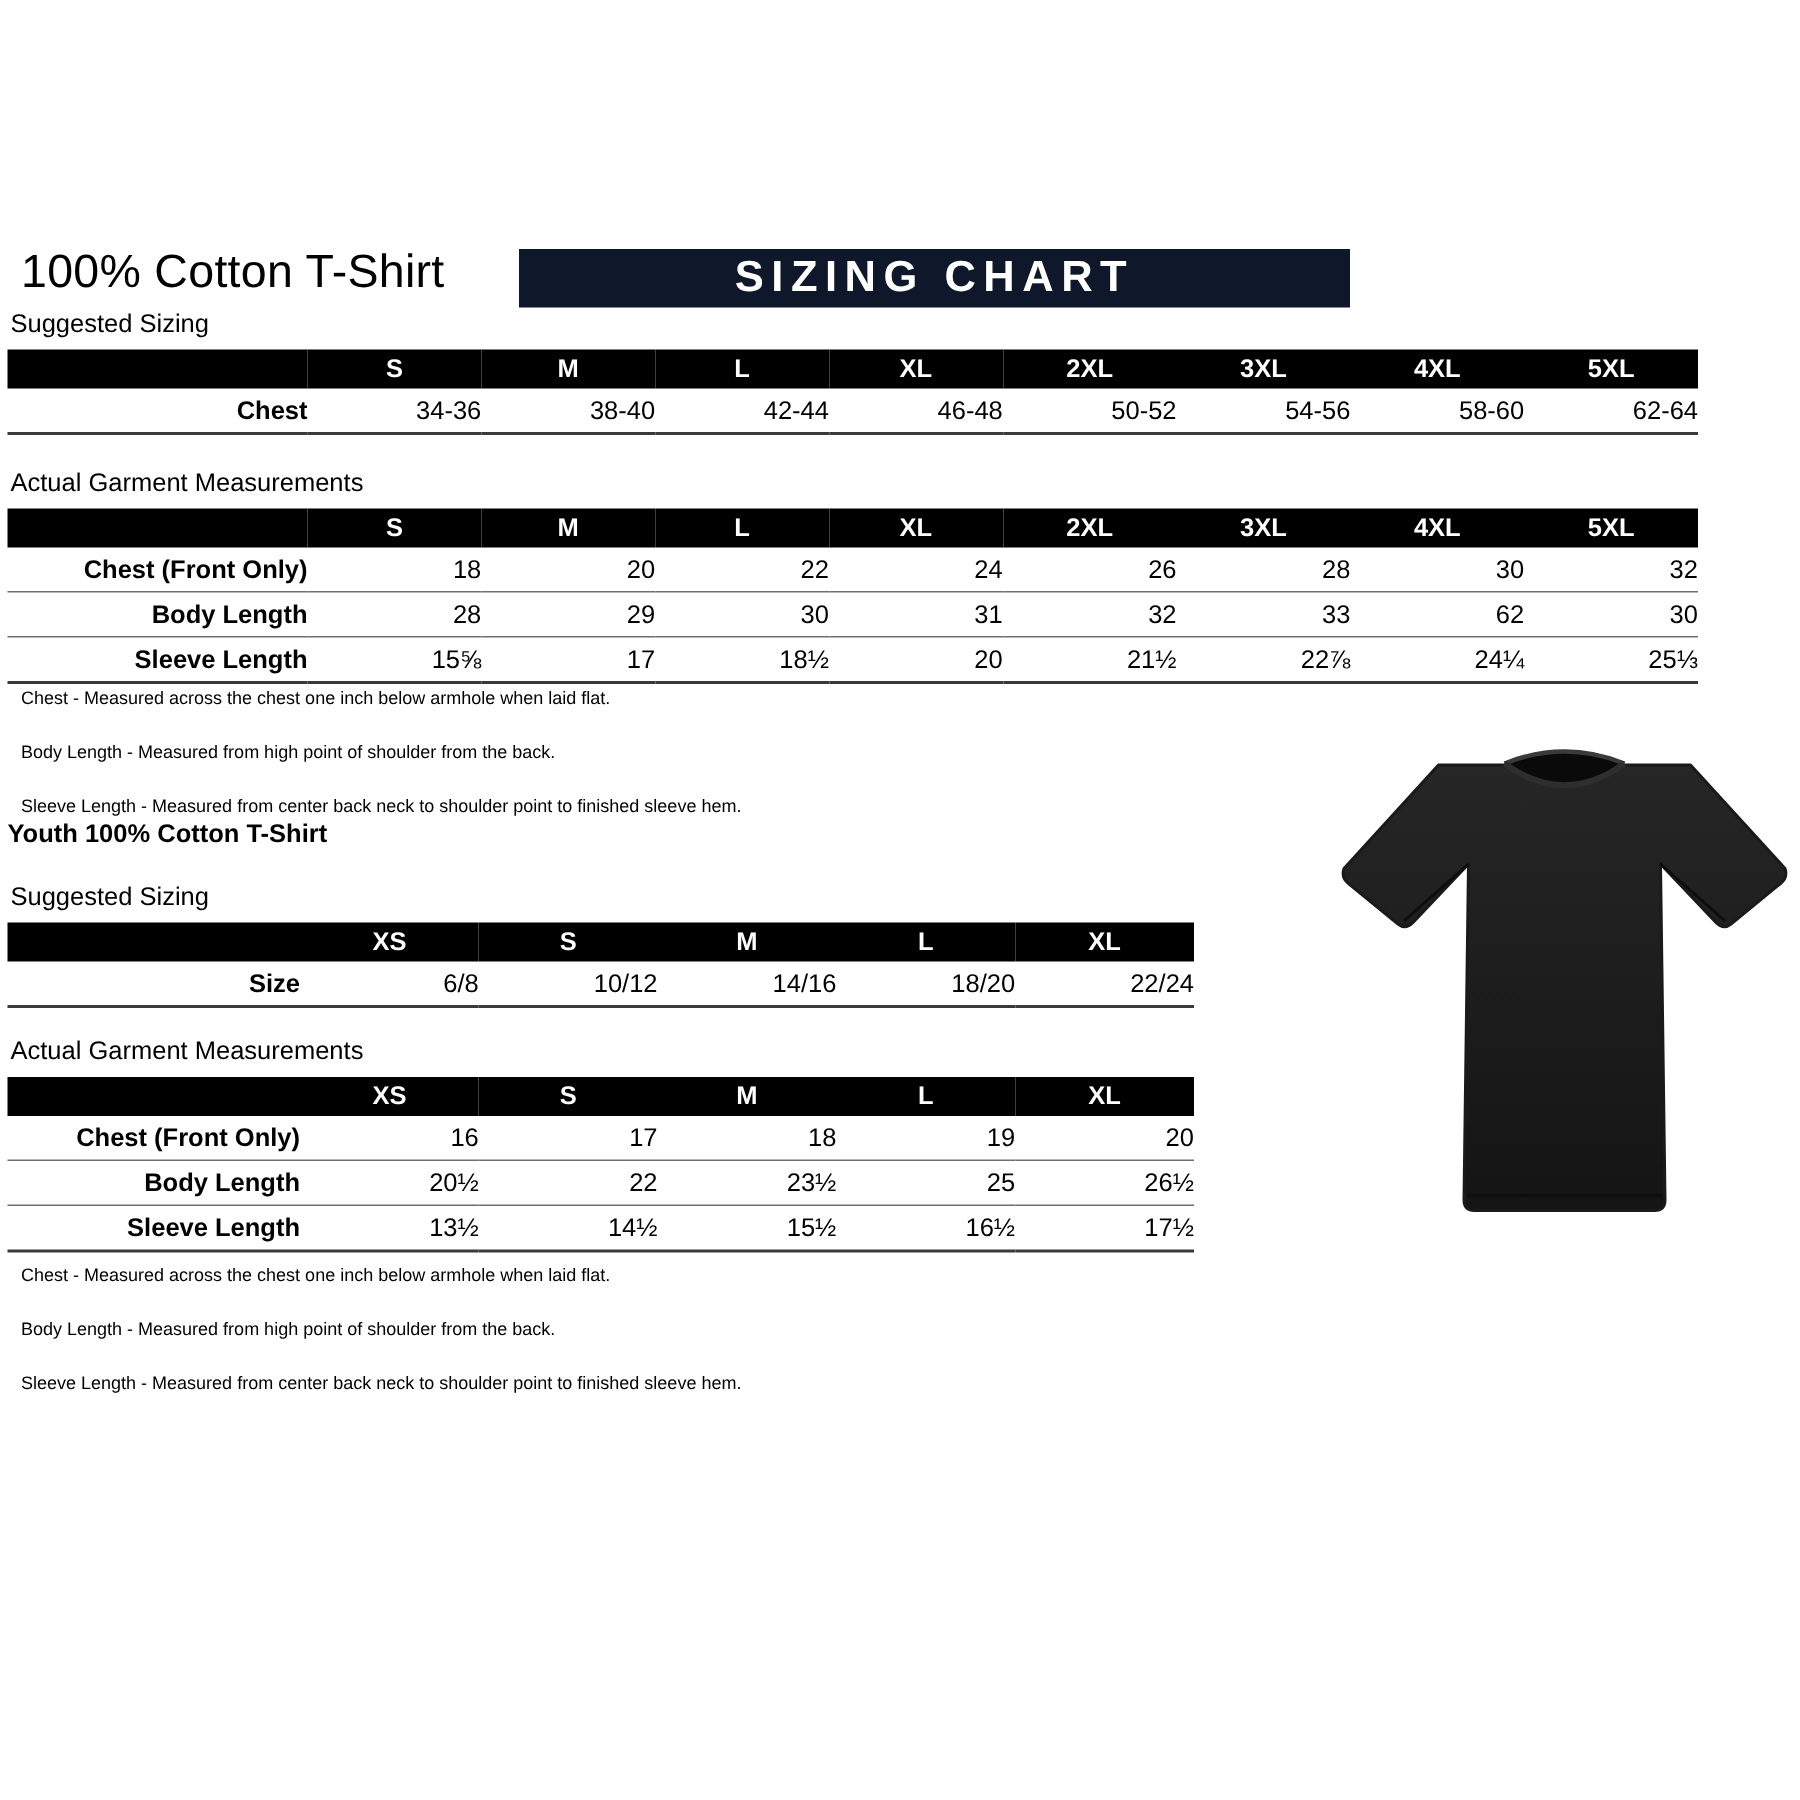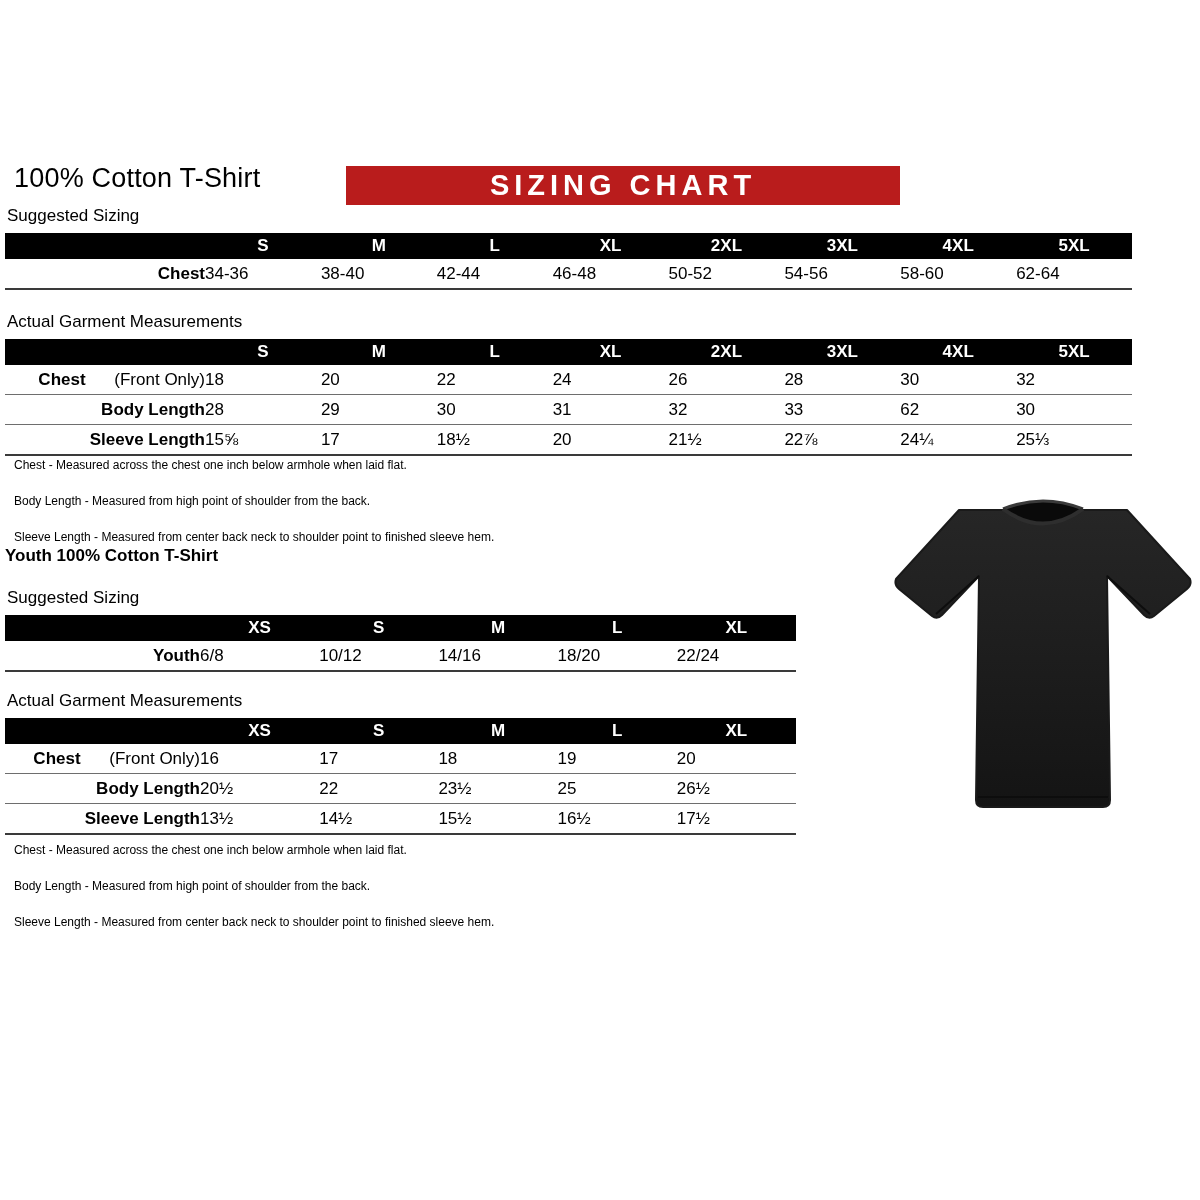--- a/index.html
+++ b/index.html
@@ -1,35 +1,35 @@
 <!DOCTYPE html>
 <html><head>
 <meta charset="utf-8">
 <style>
   html,body{margin:0;padding:0;}
   body{
     width:1200px;height:1200px;background:#ffffff;color:#000;
     font-family:"Liberation Sans", sans-serif;position:relative;overflow:hidden;
   }
   .abs{position:absolute;}
-  #page-title{left:14px;top:163px;font-size:27px;letter-spacing:.2px;}
+  #page-title{left:14px;top:163px;font-size:31px;letter-spacing:.2px;}
   #banner{
-    left:346px;top:166px;width:554px;height:39px;background:#b91c1c;color:#fff;
+    left:346px;top:166px;width:554px;height:39px;background:#0f172a;color:#fff;
     display:flex;align-items:center;justify-content:center;
     font-weight:bold;font-size:29px;letter-spacing:5px;
   }
   .section-label{font-size:17px;margin-left:2px;}
   .size-table{border-collapse:collapse;table-layout:fixed;margin-top:7px;}
   .adult-table{width:1127px;}
   .youth-table{width:791px;}
   .size-table th{background:#000;color:#fff;font-size:17px;font-weight:bold;height:26px;padding:0;text-align:center;}
-  .size-table td{font-size:17px;height:29px;padding:0;text-align:left;border-bottom:1px solid #6e6e6e;}
+  .size-table td{font-size:17px;height:29px;padding:0;text-align:right;border-bottom:1px solid #6e6e6e;}
   .size-table tbody tr:last-child td{border-bottom:2px solid #3a3a3a;}
   td.row-label{text-align:right;padding-left:12px;font-weight:bold;}
-  td.row-label .suffix{font-weight:normal;margin-left:24px;}
+  td.row-label .suffix{font-weight:bold;}
   .notes{font-size:12px;line-height:20px;}
   .notes p{margin:0 0 16px 0;}
   #youth-title{left:5px;top:546px;font-size:17px;font-weight:bold;}
   #tshirt{left:893px;top:476px;}
 </style>
 </head>
 <body>
 
 <div class="abs" id="page-title">100% Cotton T-Shirt</div>
 <div class="abs" id="banner">
@@ -147,21 +147,21 @@
         <th></th>
         <th>XS</th>
         <th>S</th>
         <th>M</th>
         <th>L</th>
         <th>XL</th>
       </tr>
     </thead>
     <tbody>
       <tr>
-        <td class="row-label">Youth</td>
+        <td class="row-label">Size</td>
         <td>6/8</td>
         <td>10/12</td>
         <td>14/16</td>
         <td>18/20</td>
         <td>22/24</td>
       </tr>
     </tbody>
   </table>
 </div>
 

